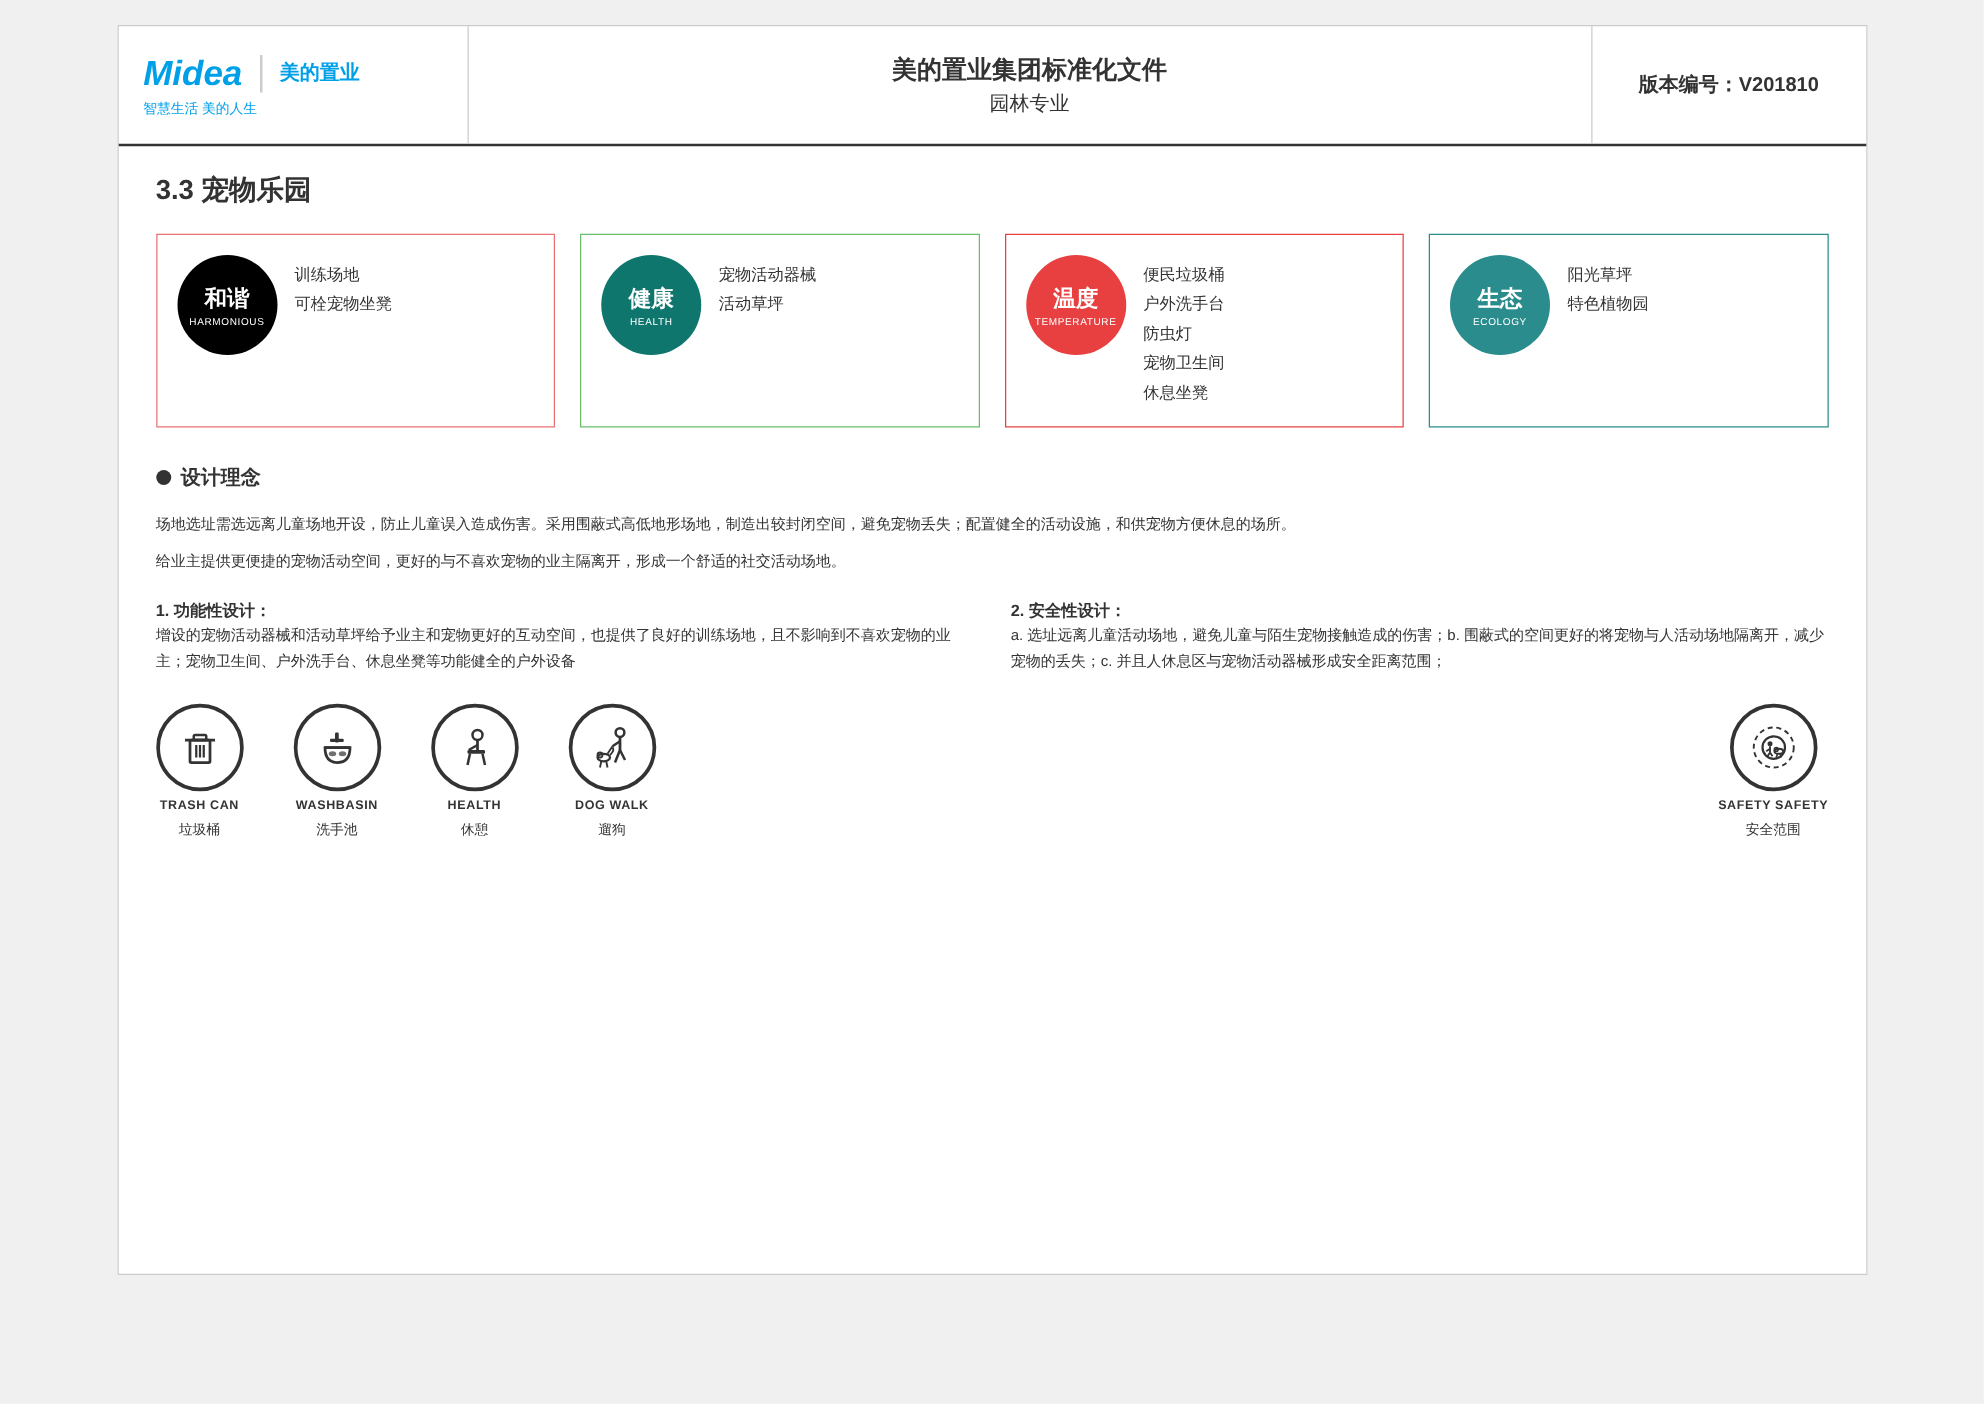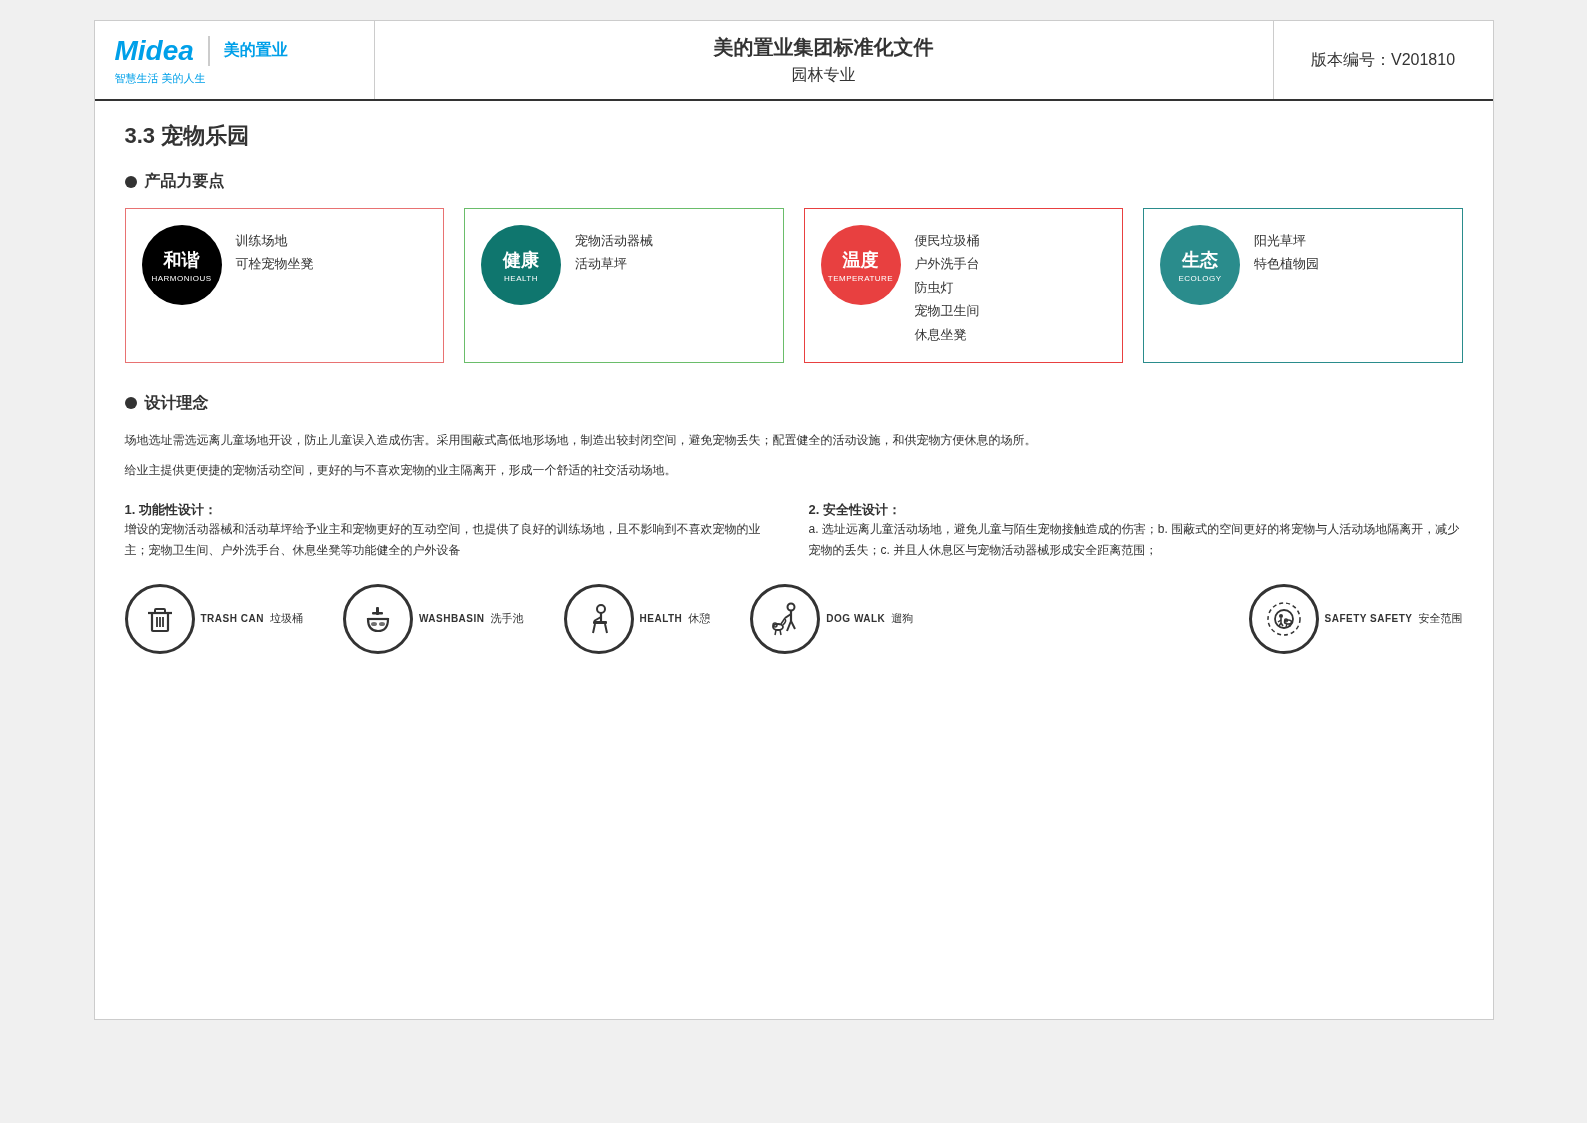--- a/index.html
+++ b/index.html
@@ -15,21 +15,21 @@
       width: 1400px;
       min-height: 1000px;
       background: #fff;
       border: 1px solid #ccc;
       padding: 0;
     }
     
     .header {
       display: flex;
       border-bottom: 2px solid #333;
-      height: 80px;
+      height: 96px;
       gap: 34px;
     }
     .header-logo {
       width: 280px;
       border-right: 1px solid #ccc;
       display: flex;
       flex-direction: column;
       justify-content: center;
       padding: 10px 20px;
     }
@@ -78,21 +78,21 @@
       margin-top: 4px;
     }
     .header-version {
       width: 220px;
       border-left: 1px solid #ccc;
       display: flex;
       align-items: center;
       justify-content: center;
       font-size: 16px;
       color: #333;
-      font-weight: normal;
+      font-weight: bold;
     }
     
     .content {
       padding: 20px 30px;
     }
     .section-title {
       font-size: 22px;
       font-weight: bold;
       color: #333;
       margin-bottom: 20px;
@@ -190,21 +190,21 @@
       color: #333;
       margin-bottom: 0;
     }
     .function-text {
       font-size: 12px;
       color: #333;
       line-height: 1.7;
     }
     .icon-item {
       display: flex;
-      flex-direction: row;
+      flex-direction: column;
       align-items: center;
       gap: 6px;
     }
     .icon-circle {
       width: 70px;
       height: 70px;
       border-radius: 50%;
       border: 3px solid #333;
       display: flex;
       align-items: center;
@@ -250,24 +250,20 @@
       <div class="header-title-main">美的置业集团标准化文件</div>
       <div class="header-title-sub">园林专业</div>
     </div>
     <div class="header-version">版本编号：V201810</div>
   </div>
 
   <div class="content">
 
     <div class="section-title">3.3 宠物乐园</div>
 
-    <div class="subsection-title">
-      <span class="bullet"></span>
-      <span>产品力要点</span>
-    </div>
 
     <div class="product-grid">
 
       <div class="product-card pink">
         <div class="product-circle pink">
           <span class="circle-cn">和谐</span>
           <span class="circle-en">HARMONIOUS</span>
         </div>
         <div class="product-items">
           <div class="product-item">训练场地</div>

